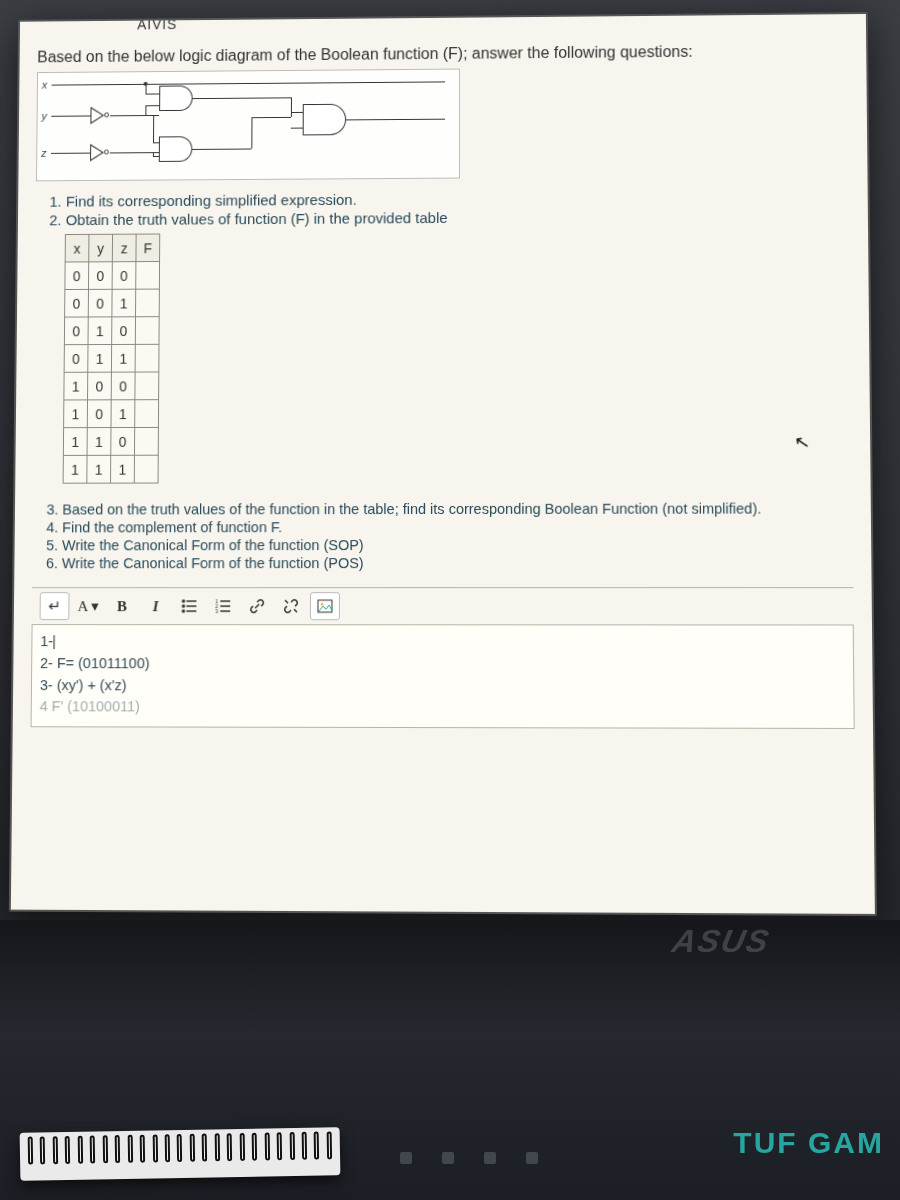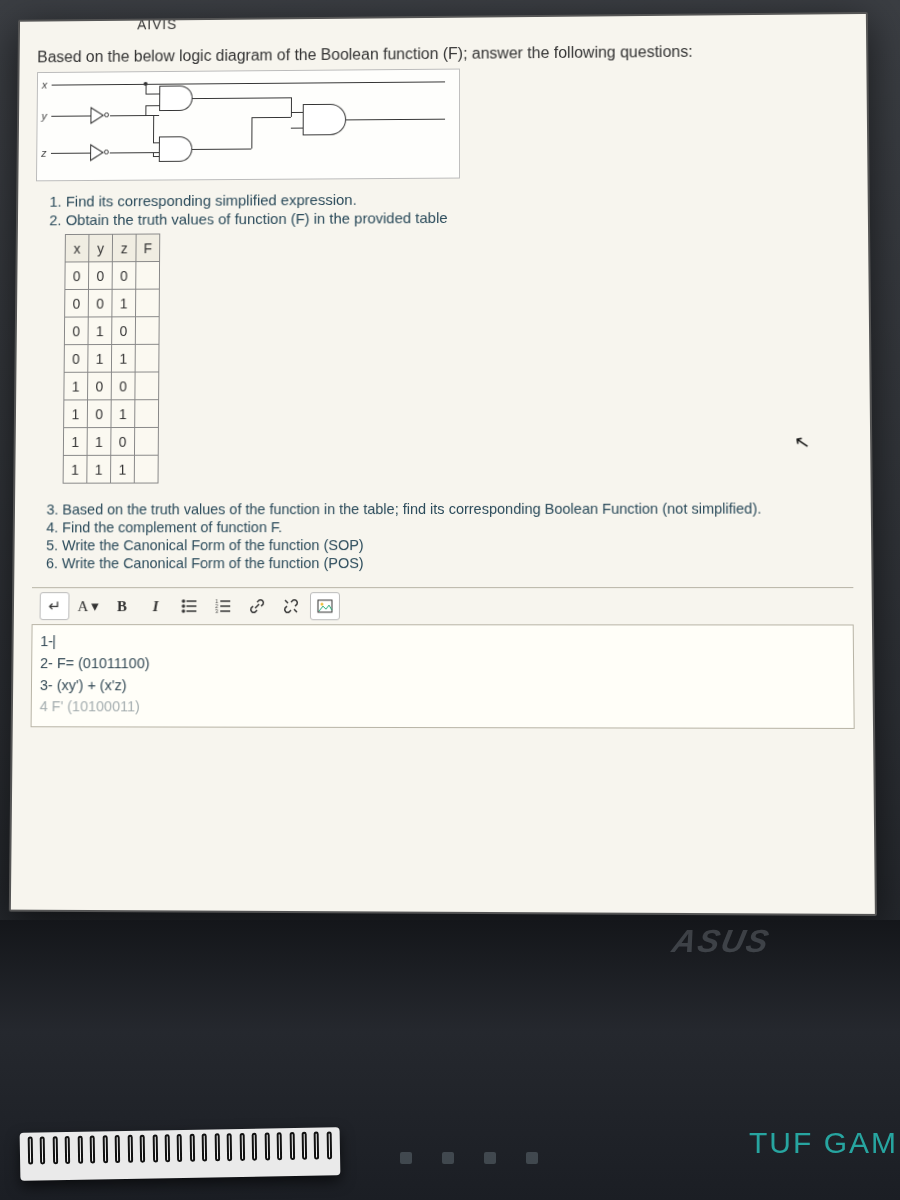--- a/index.html
+++ b/index.html
@@ -143,22 +143,22 @@
     position: absolute; bottom: 0; left: 0; right: 0; height: 280px;
     background: linear-gradient(180deg, #14161a 0%, #25282e 40%, #1b1e24 100%);
   }
   .asus {
     position: absolute; right: 130px; bottom: 240px;
     font-style: italic; font-weight: 700; letter-spacing: 2px; font-size: 32px;
     color: rgba(200,210,220,.22);
     transform: skewX(-12deg);
   }
   .tuf {
-    position: absolute; right: 2px; bottom: 40px;
-    font-weight: 400; font-size: 30px; letter-spacing: 2px;
+    position: absolute; right: 16px; bottom: 40px;
+    font-weight: 700; font-size: 30px; letter-spacing: 2px;
     color: #2ad1c9; opacity: .75;
   }
   .notebook {
     position: absolute; left: 20px; bottom: 22px;
     width: 320px; height: 48px;
     background: #eaeaea;
     border-radius: 4px;
     transform: rotate(-1deg);
     box-shadow: 0 6px 14px rgba(0,0,0,.6);
     overflow: hidden;

